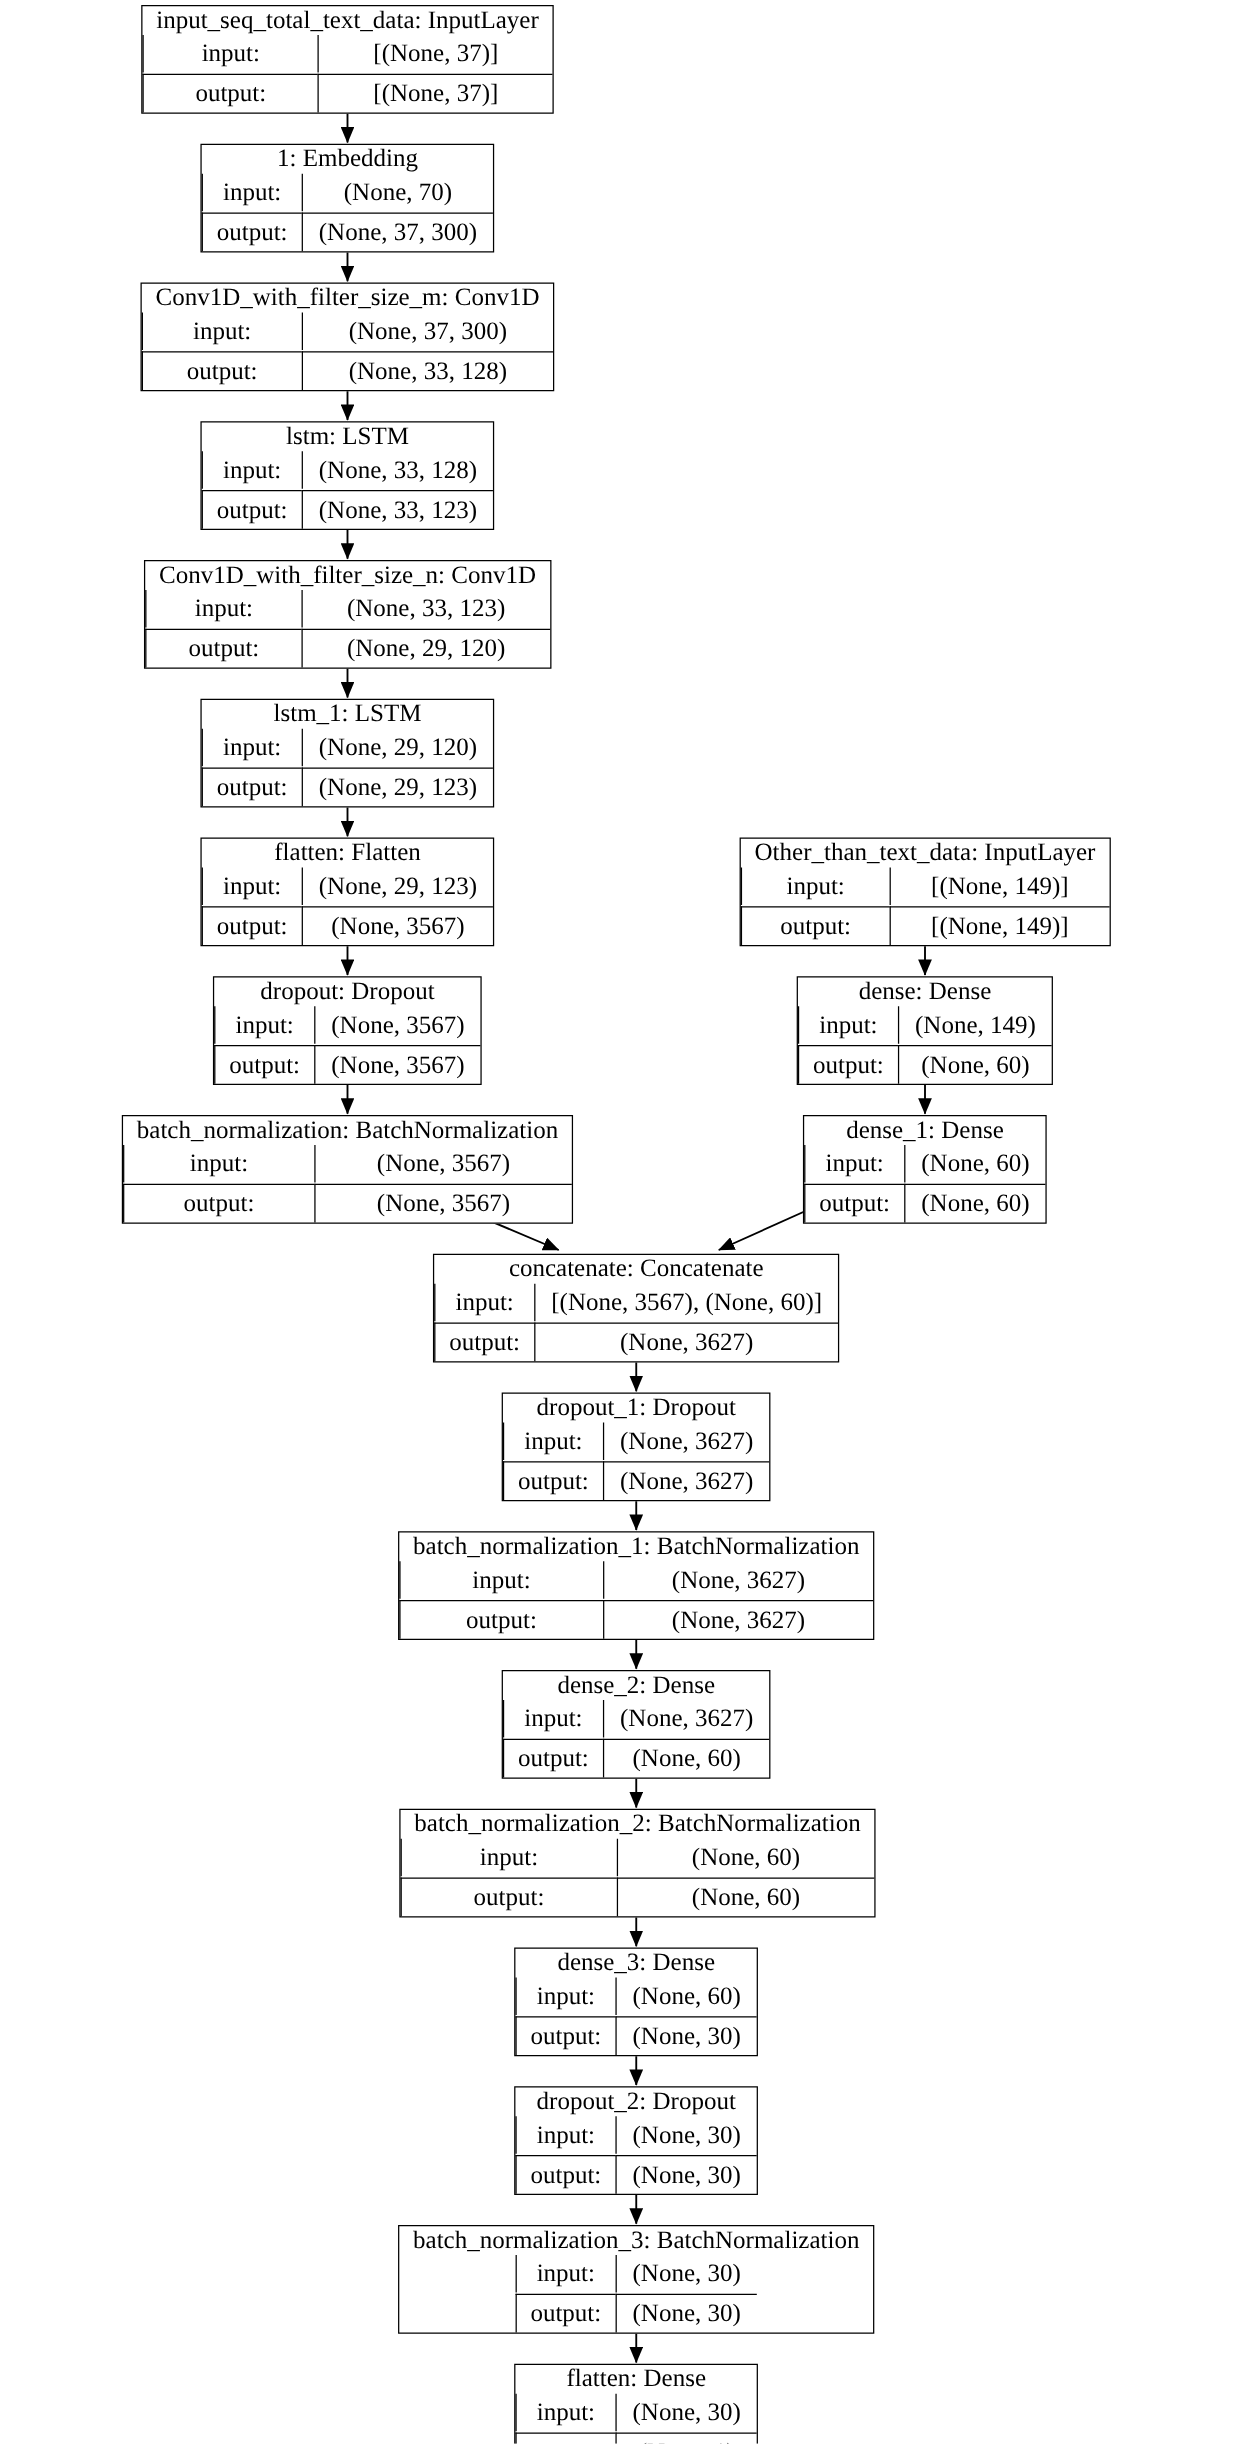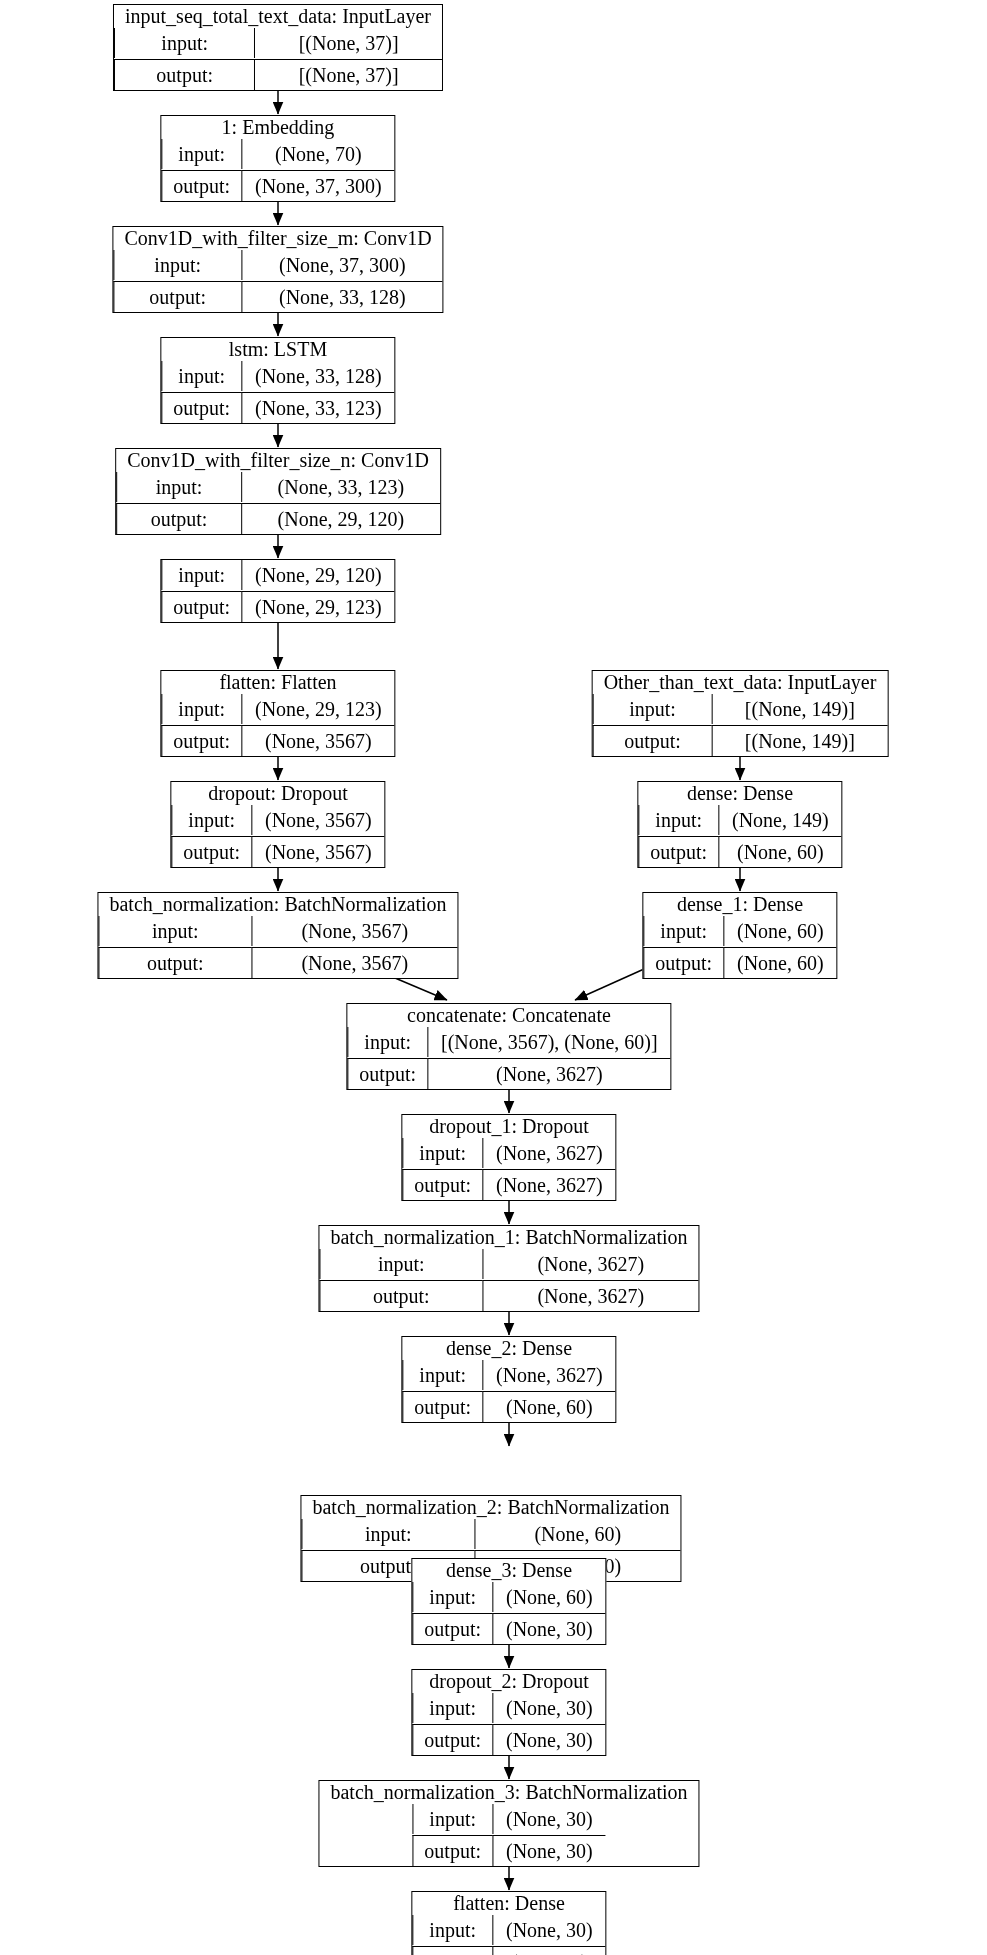--- a/index.html
+++ b/index.html
@@ -133,20 +133,21 @@
     <div class="node" style="left: 278px; top: 448px;">
     <div class="label-cell">Conv1D_with_filter_size_n: Conv1D</div>
     <div class="io-grid">
       <div class="io-cell">input:</div>
       <div class="io-cell io-value">(None, 33, 123)</div>
       <div class="io-cell row2">output:</div>
       <div class="io-cell io-value row2">(None, 29, 120)</div>
     </div>
   </div>
     <div class="node" style="left: 278px; top: 559px;">
+    <div class="label-cell">lstm_1: LSTM</div>
     <div class="io-grid">
       <div class="io-cell">input:</div>
       <div class="io-cell io-value">(None, 29, 120)</div>
       <div class="io-cell row2">output:</div>
       <div class="io-cell io-value row2">(None, 29, 123)</div>
     </div>
   </div>
     <div class="node" style="left: 278px; top: 670px;">
     <div class="label-cell">flatten: Flatten</div>
     <div class="io-grid">
@@ -230,21 +231,21 @@
   </div>
     <div class="node" style="left: 509px; top: 1336px;">
     <div class="label-cell">dense_2: Dense</div>
     <div class="io-grid">
       <div class="io-cell">input:</div>
       <div class="io-cell io-value">(None, 3627)</div>
       <div class="io-cell row2">output:</div>
       <div class="io-cell io-value row2">(None, 60)</div>
     </div>
   </div>
-    <div class="node" style="left: 491px; top: 1447px; margin-top: 48px;">
+    <div class="node" style="left: 510px; top: 1447px;">
     <div class="label-cell">batch_normalization_2: BatchNormalization</div>
     <div class="io-grid">
       <div class="io-cell">input:</div>
       <div class="io-cell io-value">(None, 60)</div>
       <div class="io-cell row2">output:</div>
       <div class="io-cell io-value row2">(None, 60)</div>
     </div>
   </div>
     <div class="node" style="left: 509px; top: 1558px;">
     <div class="label-cell">dense_3: Dense</div>

